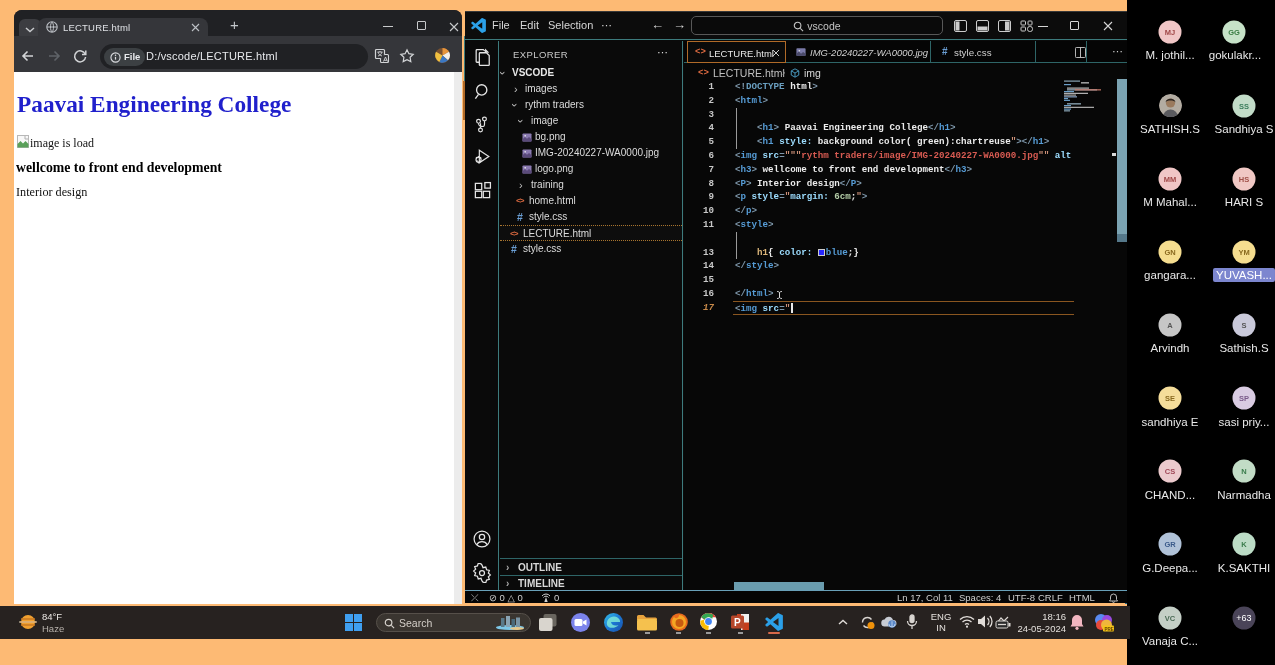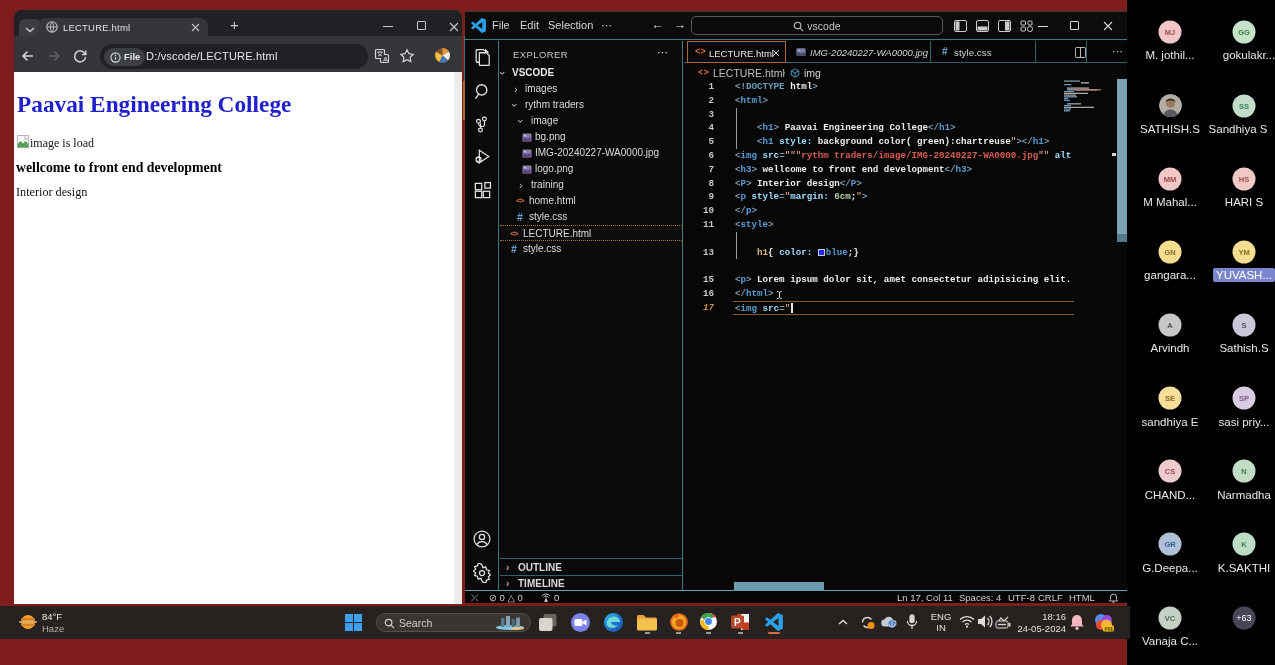--- a/index.html
+++ b/index.html
@@ -1,17 +1,17 @@
 <!DOCTYPE html>
 <html><head>
 <meta charset="utf-8">
 <style>
 html,body{margin:0;padding:0;background:#000;}
 *{box-sizing:border-box;}
-#stage{position:relative;width:1275px;height:665px;background:#7f1d1d;overflow:hidden;font-family:"Liberation Sans",sans-serif;}
+#stage{position:relative;width:1275px;height:665px;background:#fdba74;overflow:hidden;font-family:"Liberation Sans",sans-serif;}
 .abs{position:absolute;}
 
 #browser{position:absolute;left:14px;top:10px;width:448px;height:594px;background:#202124;border-radius:8px 8px 0 0;}
 #tabstrip{position:absolute;left:0;top:0;width:100%;height:26px;background:#202124;border-radius:8px 8px 0 0;}
 #btoolbar{position:absolute;left:0;top:26px;width:100%;height:36px;background:#35363a;}
 #bpage{position:absolute;left:0;top:62px;width:100%;height:532px;background:#fff;overflow:hidden;}
 .chev-btn{position:absolute;left:5px;top:9px;width:22px;height:22px;background:#3c3d41;border-radius:6px;color:#c8cacd;font-size:12px;text-align:center;line-height:14px;}
 #btab{position:absolute;left:24px;top:8px;width:170px;height:18px;background:#35363a;border-radius:8px 8px 0 0;color:#dfe1e5;}
 #btab .title{position:absolute;left:25px;top:4px;font-size:9.5px;letter-spacing:.2px;}
 .serif{font-family:"Liberation Serif",serif;}
@@ -355,23 +355,26 @@
             <span class="ct"><span class="pu">&lt;/</span><span class="tg">p</span><span class="pu">&gt;</span></span>
           </div>
         <div class="cl" style="top:137px">
             <span class="ln">11</span>
             <span class="ct"><span class="pu">&lt;</span><span class="tg">style</span><span class="pu">&gt;</span></span>
           </div>
         <div class="cl" style="top:164.6px">
             <span class="ln">13</span>
             <span class="ct">    <span class="cs">h1</span><span class="wh">{ </span><span class="at">color:</span> <span class="sw"></span><span class="tg">blue</span><span class="wh">;}</span></span>
           </div>
+        <div class="cl" style="top:178.4px">
+            <span class="ln">14</span>
+            <span class="ct"><span class="pu">&lt;/</span><span class="tg">style</span><span class="pu">&gt;</span></span>
+          </div>
         <div class="cl" style="top:192.2px">
             <span class="ln">15</span>
-            <span class="ct"><span class="pu">&lt;</span><span class="tg">p</span><span class="pu">&gt;</span><span class="wh"> Lorem ipsum dolor sit, amet consectetur adipisicing elit.</span></span>
           </div>
         <div class="cl" style="top:206px">
             <span class="ln">16</span>
             <span class="ct"><span class="pu">&lt;/</span><span class="tg">html</span><span class="pu">&gt;</span></span>
             <svg style="position:absolute;left:92px;top:2.5px" width="7" height="10" viewBox="0 0 7 10">
               <path d="M1 1c1.5 0 2.5.3 2.5 1.5v4c0 1.2 1 1.5 2.5 1.5M6 1c-1.5 0-2.5.3-2.5 1.5v4C3.5 7.7 2.5 8 1 8" fill="none" stroke="#dcdcdc" stroke-width=".9" transform="translate(0,0.5)"></path>
             </svg>
           </div>
         <div class="cl" style="top:219.8px;border-top:1px solid #8a5620;border-bottom:1px solid #8a5620;width:341px;left:48.5px;">
             <span class="ct" style="left:2.5px"><span class="pu">&lt;</span><span class="tg">img</span> <span class="at">src</span><span class="pu">=</span><span class="st">"</span></span>
@@ -424,31 +427,31 @@
       <span style="position:absolute;left:604px;top:1px;">HTML</span>
       <svg style="position:absolute;left:644px;top:2px" width="9" height="10" viewBox="0 0 9 10">
           <path d="M4.5 1a3 3 0 0 1 3 3v2.5l1 1.5h-8l1-1.5V4a3 3 0 0 1 3-3zM3.5 8.5a1 1 0 0 0 2 0" fill="none" stroke="#cfcfcf" stroke-width=".9"></path>
         </svg>
     </div>
   </div>
 
   <div id="panel" style="position:absolute;left:1127px;top:0;width:148px;height:665px;background:#000;">
     <div class="av" style="left:43px;top:32px;background:#f0c6c6;color:#a04848;">MJ</div>
     <div class="avname" style="left:43px;top:55px;">M. jothil...</div>
-    <div class="av" style="left:117px;top:32px;background:#c6e2c8;color:#3a7d44;text-align:center;">GG</div>
-    <div class="avname" style="left:122px;top:55px;">gokulakr...</div>
+    <div class="av" style="left:107px;top:32px;background:#c6e2c8;color:#3a7d44;text-align:center;">GG</div>
+    <div class="avname" style="left:108px;top:55px;">gokulakr...</div>
     <svg class="abs" style="left:31.5px;top:94px;border-radius:50%;" width="23" height="23" viewBox="0 0 23 23">
         <circle cx="11.5" cy="11.5" r="11.5" fill="#b3aca2"></circle>
         <path d="M4 23a7.5 7.5 0 0 1 15 0z" fill="#5a5a5e"></path>
         <circle cx="11.5" cy="9" r="4.6" fill="#9a7a5e"></circle>
         <path d="M6.6 8.5c0-5 9.8-5 9.8 0-1-2.6-8.8-2.6-9.8 0z" fill="#2a2420"></path>
       </svg>
     <div class="avname" style="left:43px;top:129px;">SATHISH.S</div>
     <div class="av" style="left:117px;top:105.5px;background:#c2dcc8;color:#3a7d5c;">SS</div>
-    <div class="avname" style="left:111px;top:129px;">Sandhiya S</div>
+    <div class="avname" style="left:117px;top:129px;">Sandhiya S</div>
     <div class="av" style="left:43px;top:178.5px;background:#f0c6c6;color:#a04848;">MM</div>
     <div class="avname" style="left:43px;top:202px;">M Mahal...</div>
     <div class="av" style="left:117px;top:178.5px;background:#f0c8c4;color:#a05048;">HS</div>
     <div class="avname" style="left:117px;top:202px;">HARI S</div>
     <div class="av" style="left:43px;top:251.5px;background:#f5dd8f;color:#8a6a20;">GN</div>
     <div class="avname" style="left:43px;top:275px;">gangara...</div>
     <div class="av" style="left:117px;top:251.5px;background:#f5dd8f;color:#8a6a20;">YM</div>
     <div class="avname" style="left:117px;top:275px;background:#7c86cf;color:#fff;padding:1px 3px;border-radius:2px;">YUVASH...</div>
     <div class="av" style="left:43px;top:324.5px;background:#c6c6c6;color:#555;">A</div>
     <div class="avname" style="left:43px;top:348px;">Arvindh</div>

